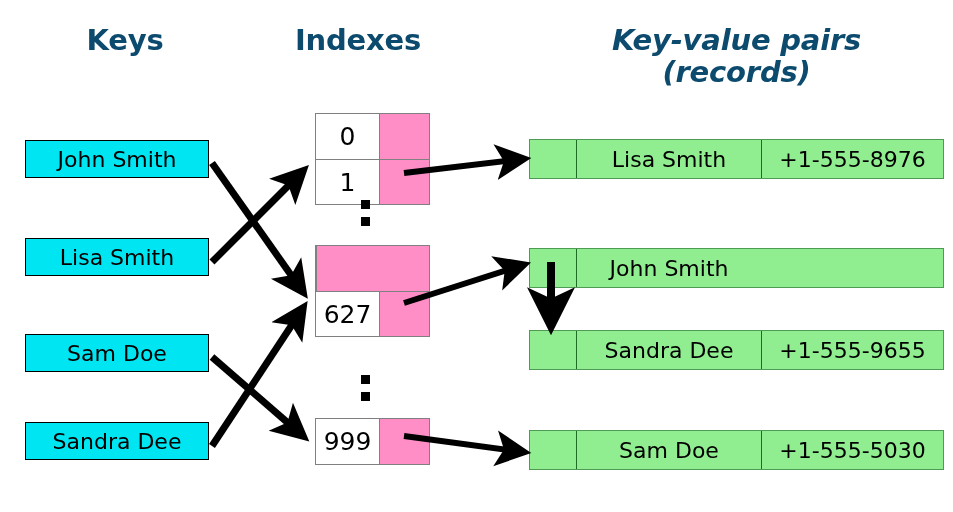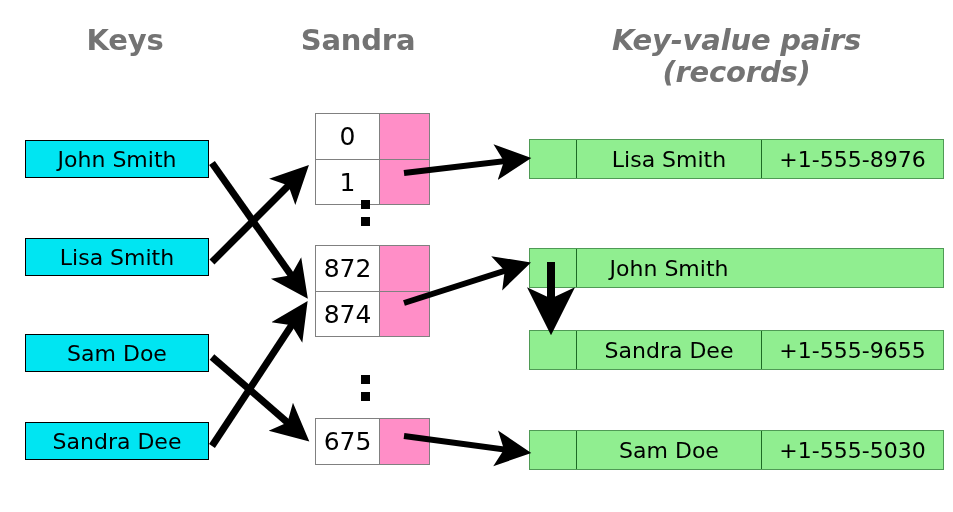--- a/index.html
+++ b/index.html
@@ -16,21 +16,21 @@
     height: 512px;
     background: #ffffff;
     overflow: hidden;
   }
 
   
   .heading {
     position: absolute;
     font-weight: bold;
     font-size: 29px;
-    color: #737373;
+    color: #0c4a6e;
     text-align: center;
     line-height: 1.12;
     white-space: pre-line;
     letter-spacing: -0.2px;
   }
   #heading-keys   { left: 10px;  top: 24px; width: 230px; }
   #heading-index  { left: 248px; top: 24px; width: 220px; }
   #heading-records{ left: 520px; top: 24px; width: 433px; font-style: italic; }
 
   
@@ -143,21 +143,21 @@
     height: 512px;
     pointer-events: none;
   }
 </style>
 </head>
 <body>
 
 <div id="canvas">
 
   <div class="heading" id="heading-keys">Keys</div>
-  <div class="heading" id="heading-index">Sandra</div>
+  <div class="heading" id="heading-index">Indexes</div>
   <div class="heading" id="heading-records">Key-value pairs
 (records)</div>
 
   <div class="key-box" style="top:140px">
     <span>John Smith</span>
   </div>
   <div class="key-box" style="top:238px">
     <span>Lisa Smith</span>
   </div>
   <div class="key-box" style="top:334px">
@@ -178,37 +178,36 @@
     </div>
   </div>
 
   <div class="vdots" style="top:200px">
     <span></span>
     <span></span>
   </div>
 
   <div class="index-group" style="top:245px">
     <div class="index-row">
-      <div class="index-num">872</div>
-      <div class="index-slot"></div>
-    </div>
-    <div class="index-row">
-      <div class="index-num">874</div>
+      <div class="index-slot"></div>
+    </div>
+    <div class="index-row">
+      <div class="index-num">627</div>
       <div class="index-slot"></div>
     </div>
   </div>
 
   <div class="vdots" style="top:375px">
     <span></span>
     <span></span>
   </div>
 
   <div class="index-group" style="top:418px">
     <div class="index-row">
-      <div class="index-num">675</div>
+      <div class="index-num">999</div>
       <div class="index-slot"></div>
     </div>
   </div>
 
   <div class="record" style="top:139px">
     <div class="rec-ptr"></div>
     <div class="rec-name">Lisa Smith</div>
     <div class="rec-phone">+1-555-8976</div>
   </div>
 

